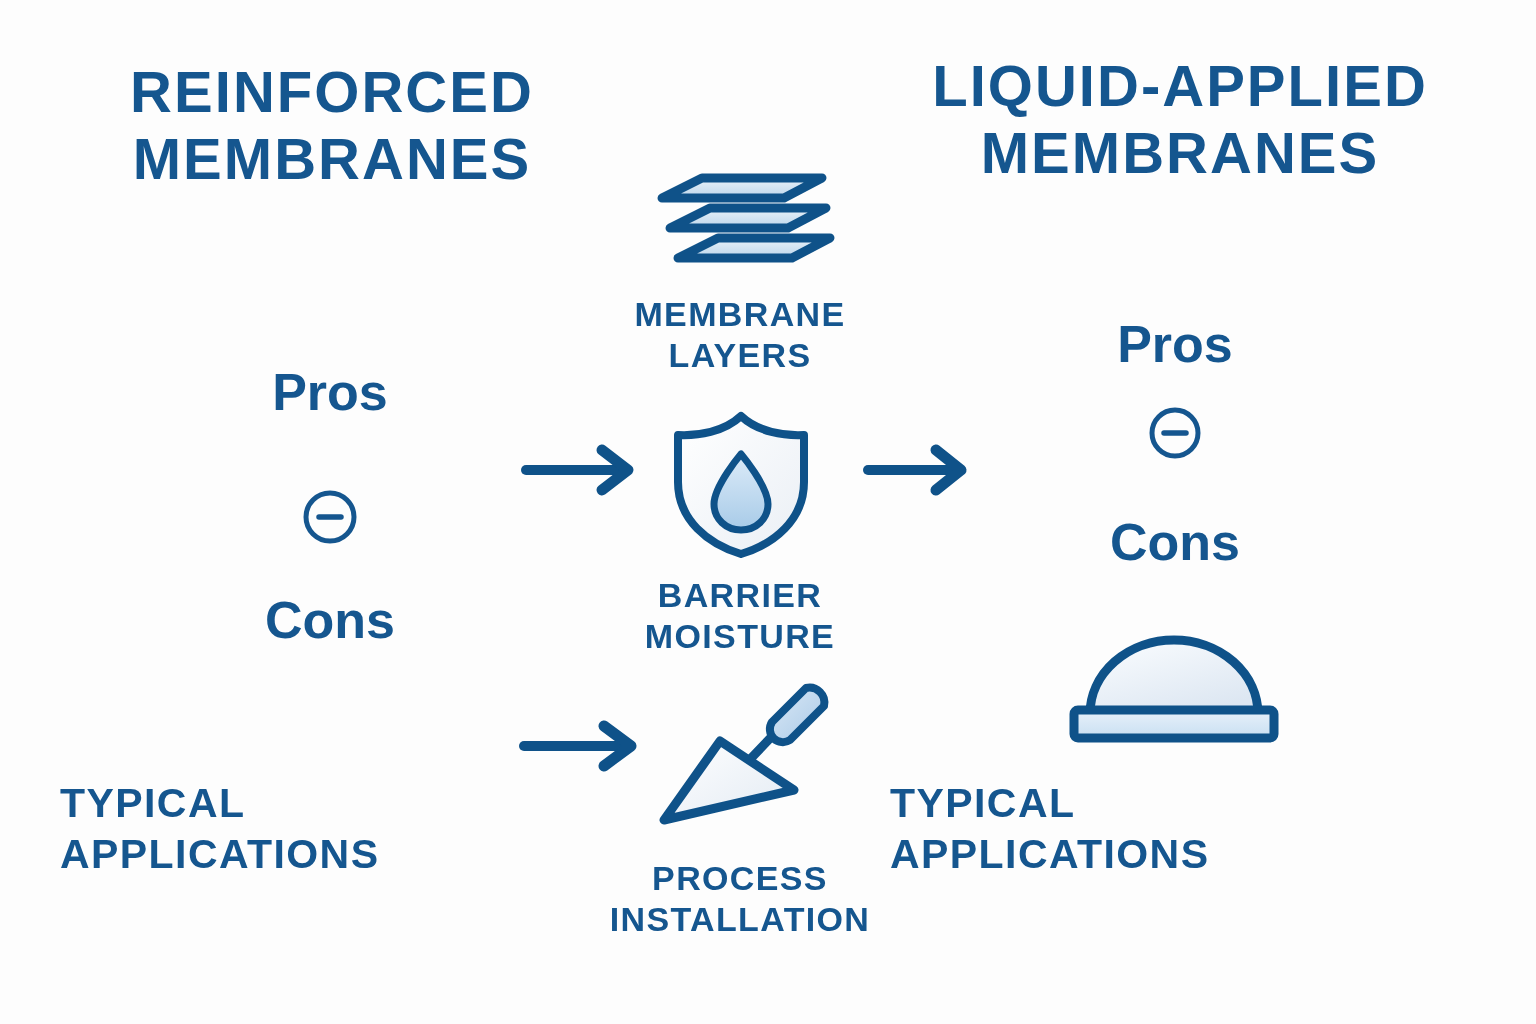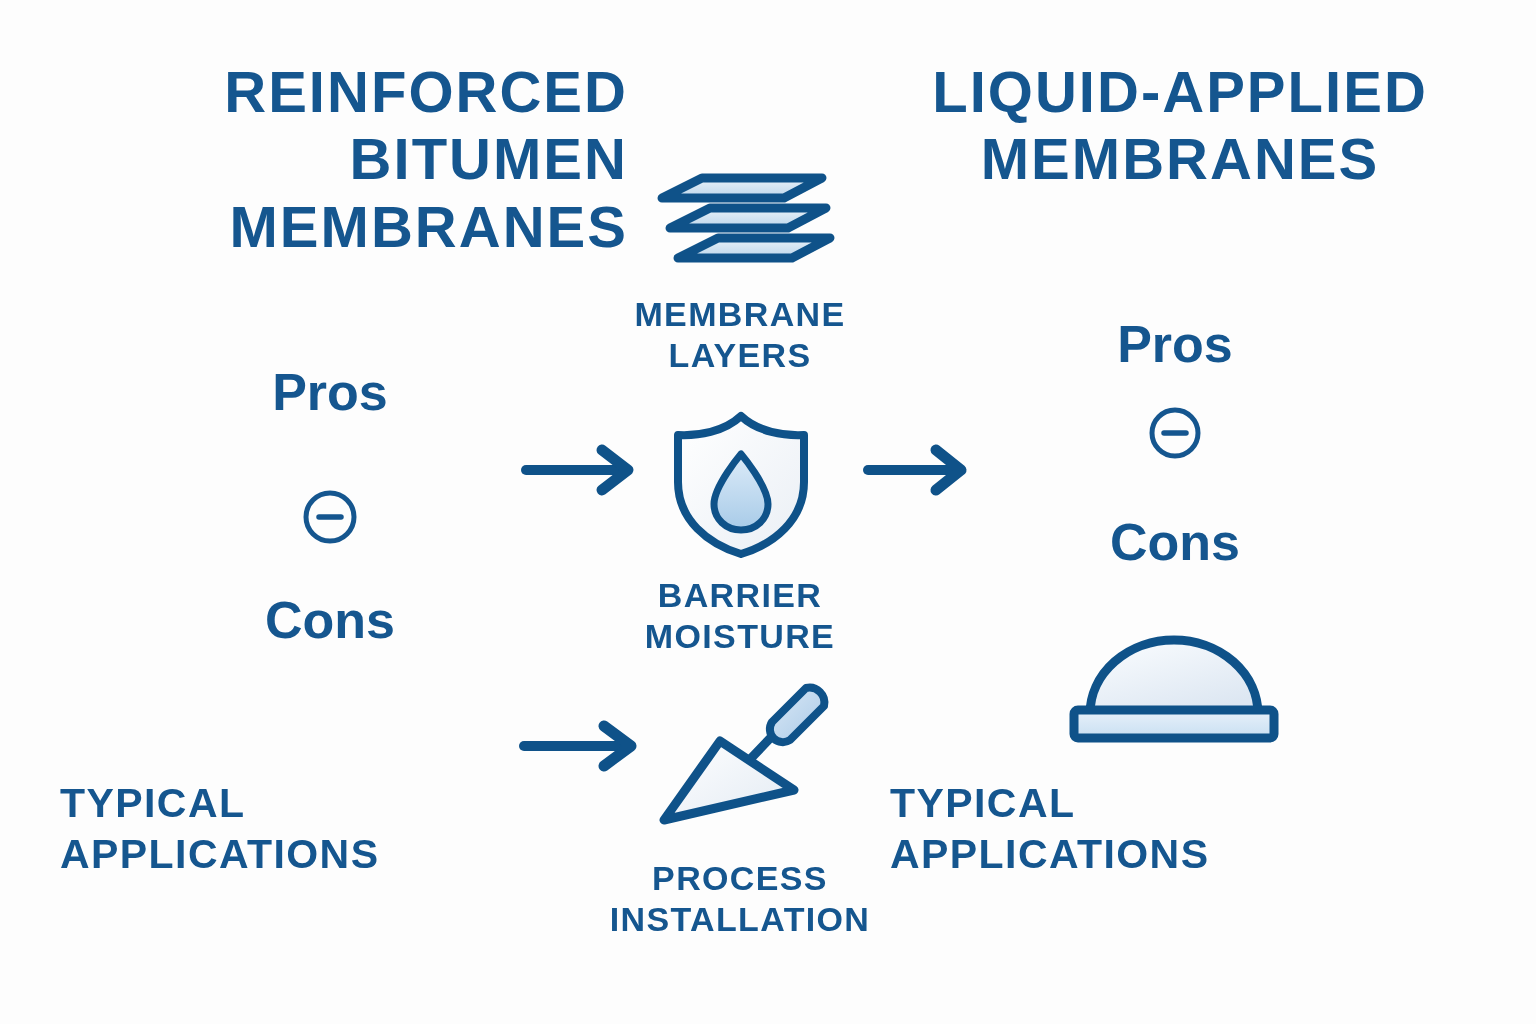--- a/index.html
+++ b/index.html
@@ -68,23 +68,22 @@
   
   .icon { position: absolute; }
   .arrow { position: absolute; }
   .minus { position: absolute; }
 </style>
 </head>
 <body>
 
 <div id="canvas">
 
-  <div class="hdr" style="left:68px; top:58px; width:560px;text-align:right;">
+  <div class="hdr" style="left:52px; top:58px; width:560px;">
     <span class="ln">REINFORCED</span>
-    <span class="ln">BITUMEN</span>
     <span class="ln">MEMBRANES</span>
   </div>
 
   <div class="proscon" style="left:180px; top:366px; width:300px;">Pros</div>
 
   <div class="minus" style="left:300px; top:487px; width:60px; height:60px;">
     <svg width="60" height="60" viewBox="0 0 60 60" aria-hidden="true">
       <circle cx="30" cy="30" r="24" fill="none" stroke="#15568f" stroke-width="5"></circle>
       <line x1="19" y1="30" x2="41" y2="30" stroke="#15568f" stroke-width="5.5" stroke-linecap="round"></line>
     </svg>
@@ -181,21 +180,21 @@
     </svg>
   </div>
 
   <div class="arrow" style="left:518px; top:718px; width:126px; height:56px;">
     <svg width="126" height="56" viewBox="0 0 126 56" aria-hidden="true">
       <line x1="6" y1="28" x2="100" y2="28" stroke="#0f5289" stroke-width="10" stroke-linecap="round"></line>
       <polyline points="86,8 113,28 86,48" fill="none" stroke="#0f5289" stroke-width="11" stroke-linecap="round" stroke-linejoin="round"></polyline>
     </svg>
   </div>
 
-  <div class="hdr" style="left:880px; top:58px; width:600px;">
+  <div class="hdr" style="left:880px; top:52px; width:600px;">
     <span class="ln">LIQUID-APPLIED</span>
     <span class="ln">MEMBRANES</span>
   </div>
 
   <div class="proscon" style="left:1030px; top:318px; width:290px;">Pros</div>
 
   <div class="minus" style="left:1146px; top:404px; width:58px; height:58px;">
     <svg width="58" height="58" viewBox="0 0 58 58" aria-hidden="true">
       <circle cx="29" cy="29" r="23" fill="none" stroke="#15568f" stroke-width="5"></circle>
       <line x1="18" y1="29" x2="40" y2="29" stroke="#15568f" stroke-width="5.5" stroke-linecap="round"></line>

